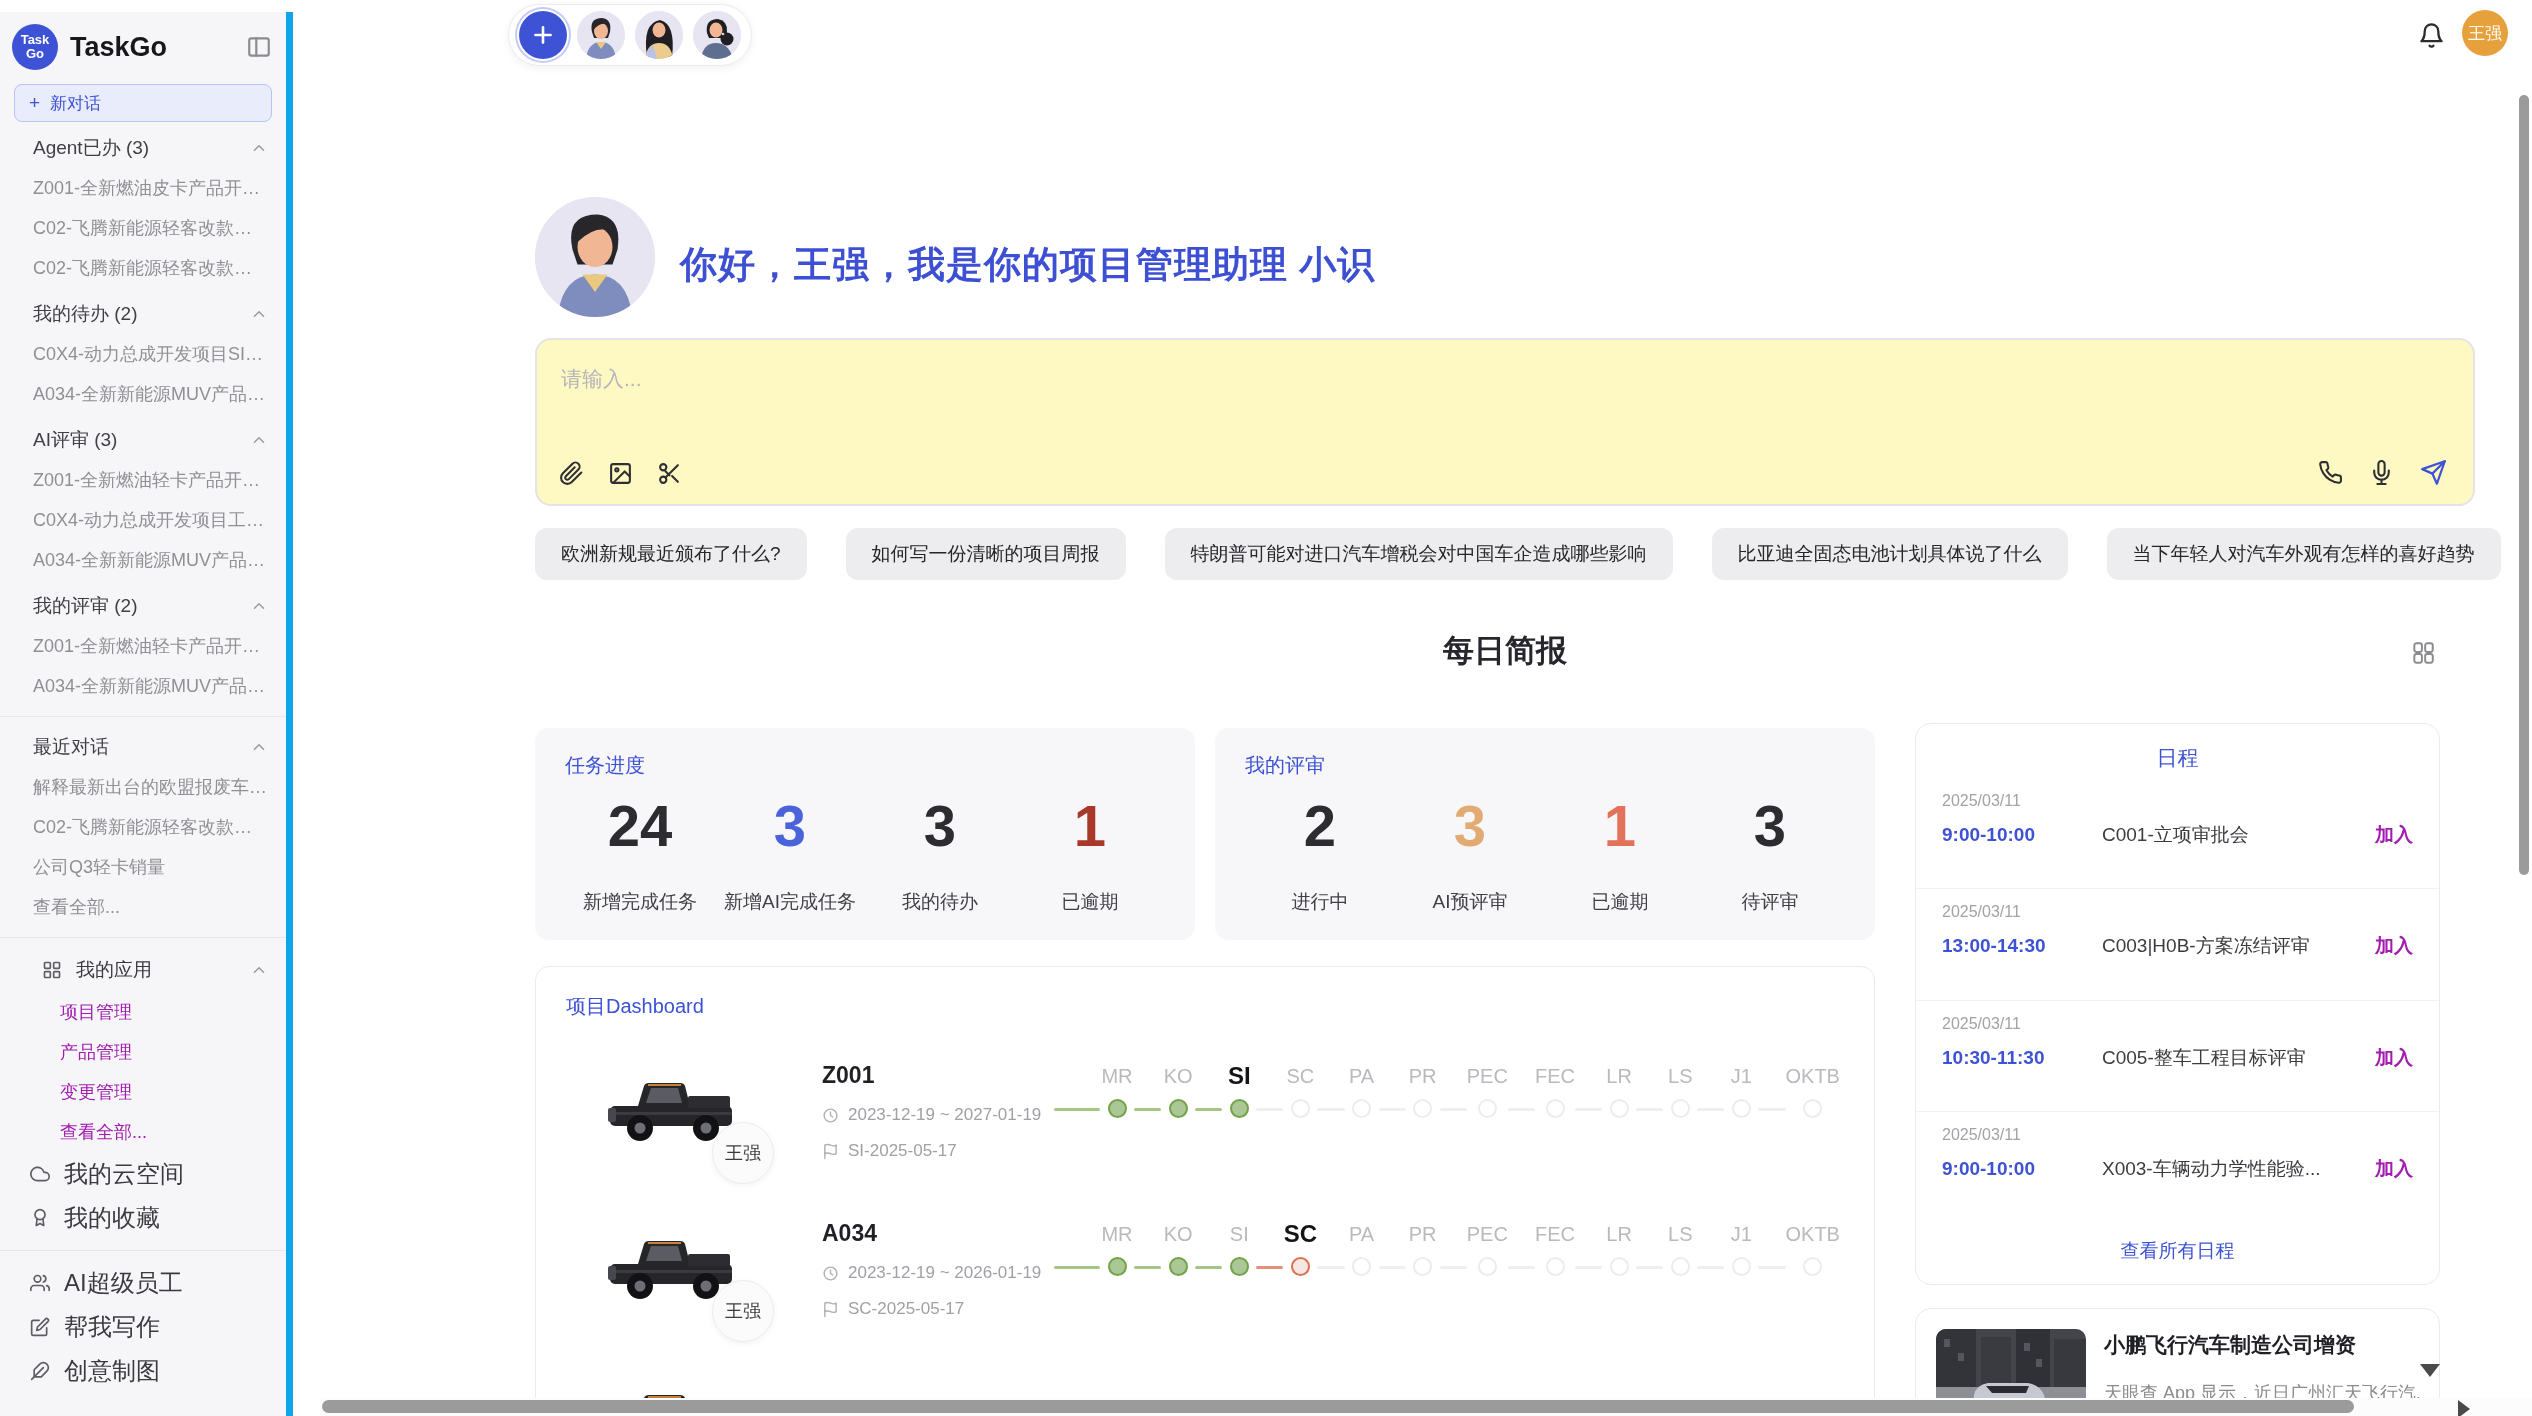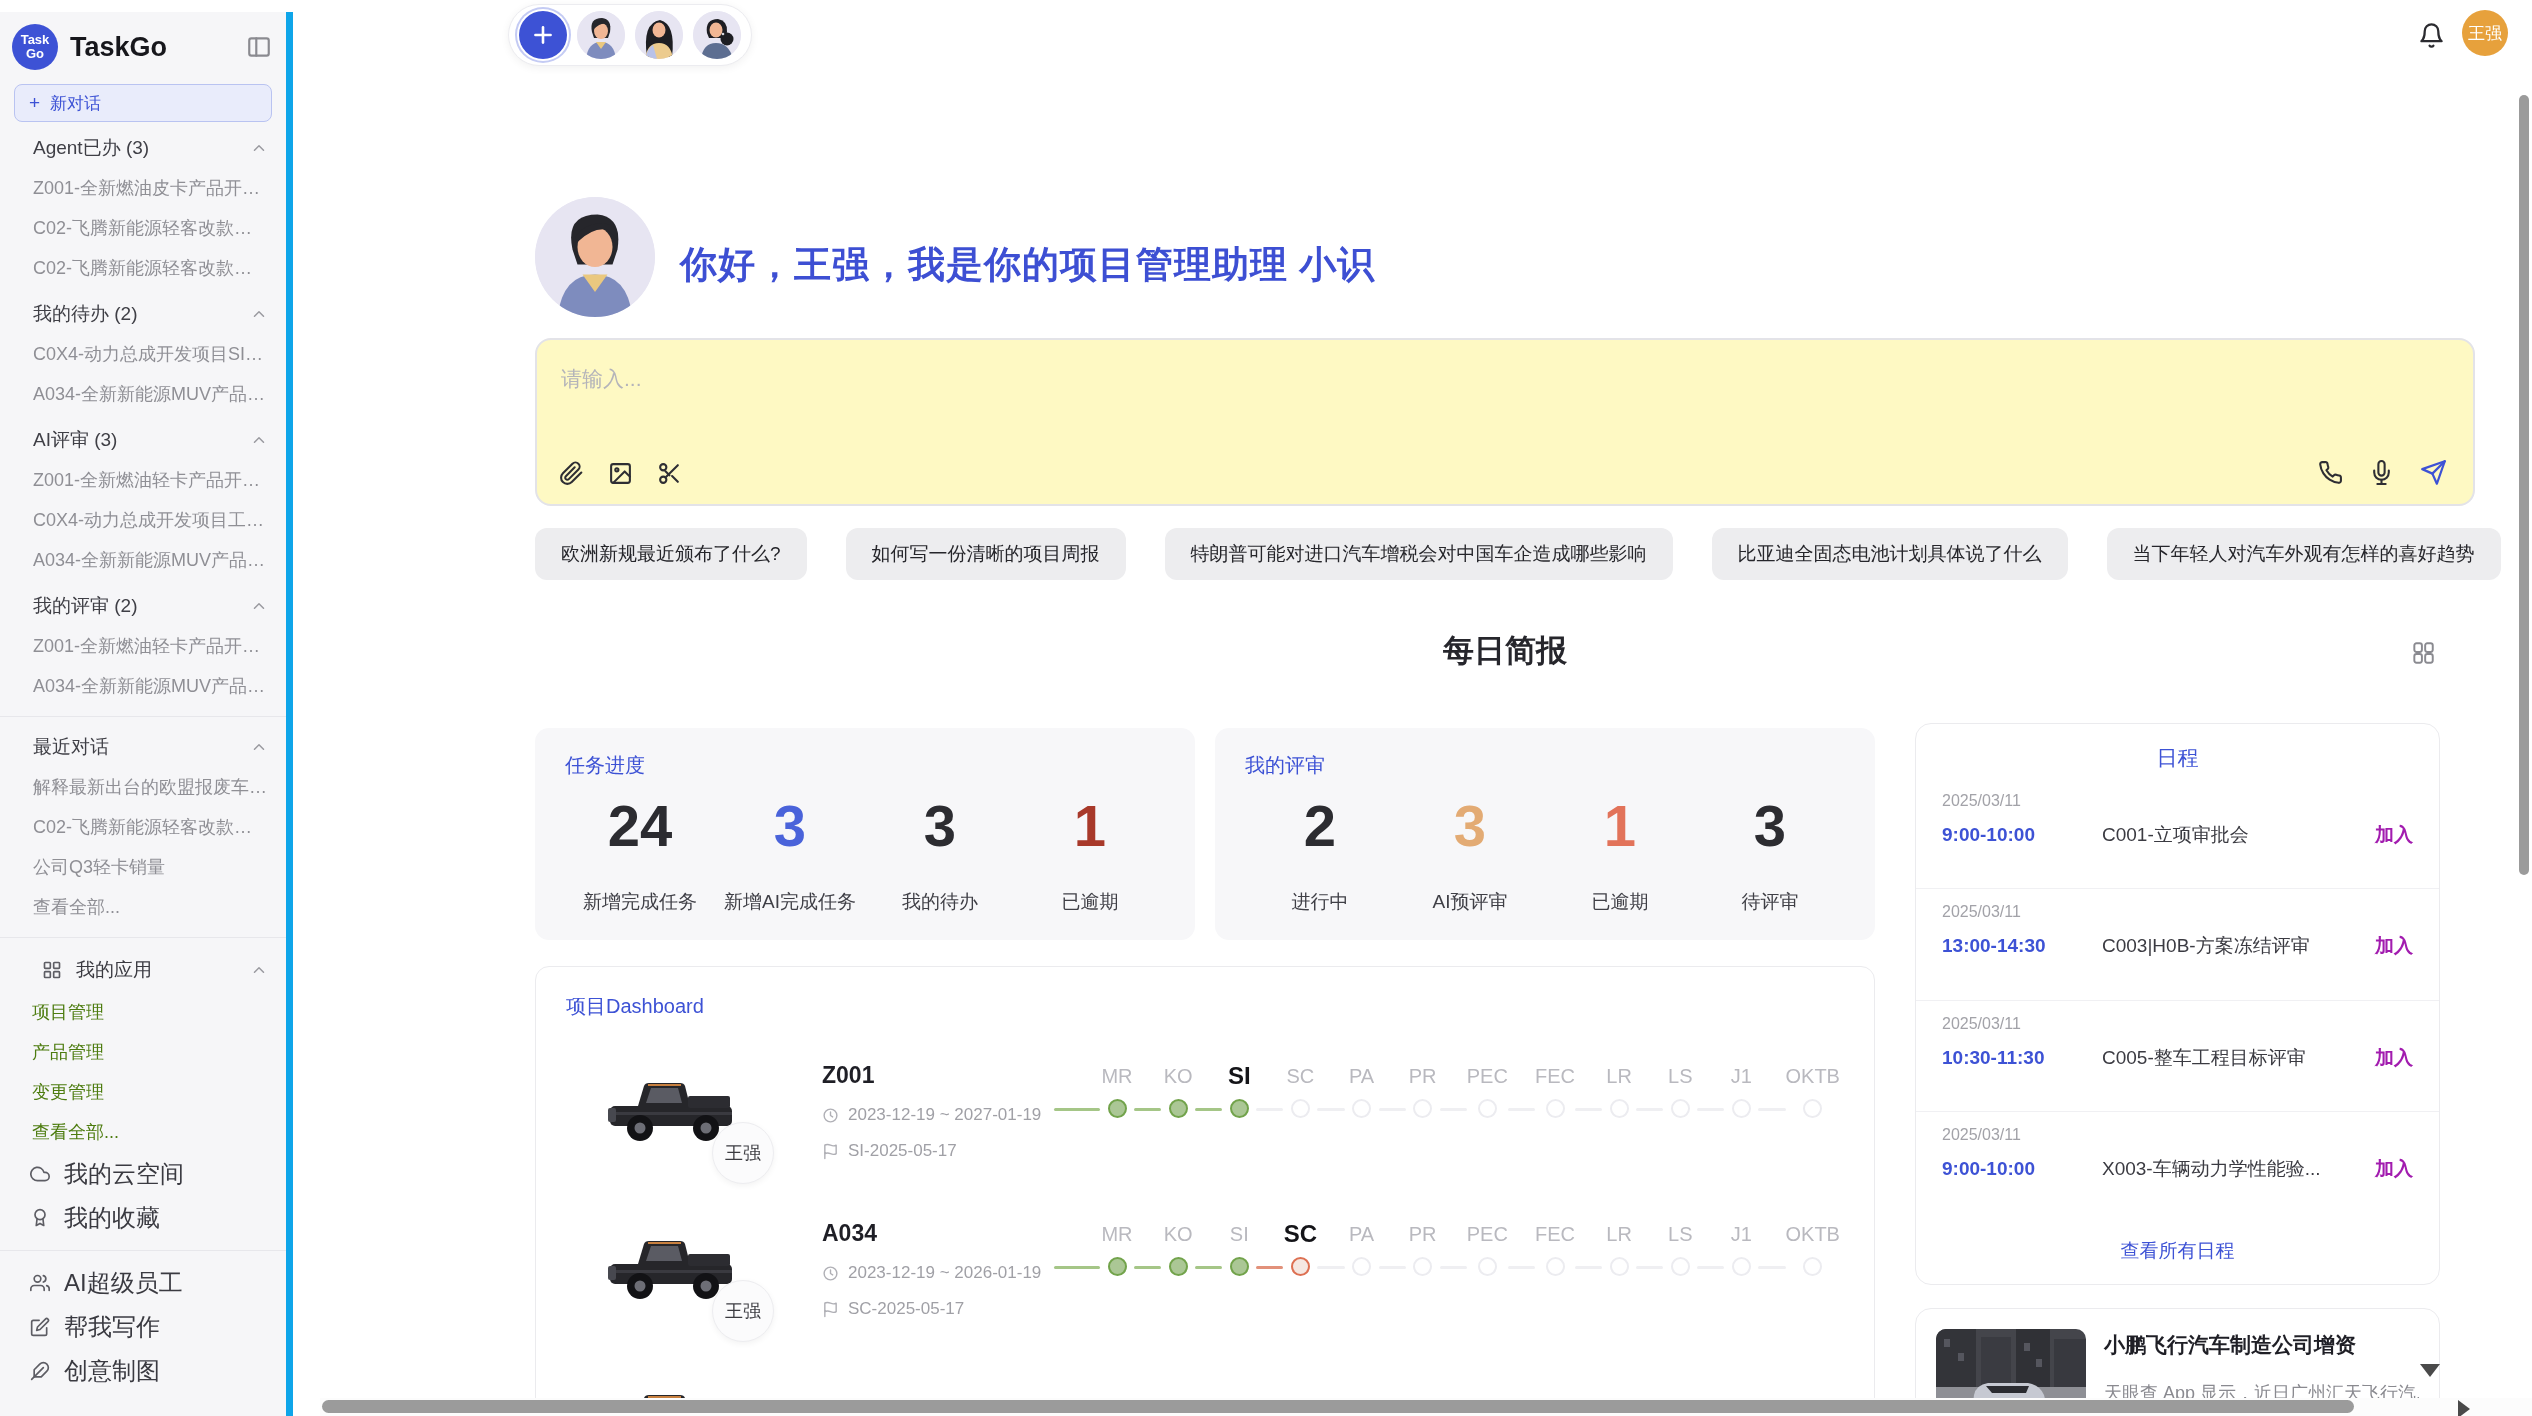--- a/index.html
+++ b/index.html
@@ -23,21 +23,21 @@
   .new-chat-btn .plus{font-size:19px;margin-right:10px;font-weight:400}
   .side-sec-header{height:40px;margin-top:6px;display:flex;align-items:center;padding:0 18px 0 33px;
     color:#3f3f46;font-size:19px;cursor:pointer;}
   .side-sec-header .sec-title{flex:1;white-space:nowrap;overflow:hidden;}
   .side-sec-header .chev{color:#9a9aa0}
   .side-item{height:40px;line-height:40px;padding:0 16px 0 33px;font-size:18px;color:#8f8f95;
     white-space:nowrap;overflow:hidden;text-overflow:ellipsis;cursor:pointer;}
   .side-divider{height:1px;background:#e7e7eb;margin:10px 0;}
   .side-row{height:44px;display:flex;align-items:center;padding:0 16px 0 30px;font-size:24px;color:#3a3a41;cursor:pointer;}
   .side-row .row-ic{color:#5d5d64;margin-right:14px}
-  .side-sub{height:40px;line-height:40px;padding-left:32px;font-size:18px;color:#4d7c0f;white-space:nowrap;
+  .side-sub{height:40px;line-height:40px;padding-left:60px;font-size:18px;color:#a21caf;white-space:nowrap;
     overflow:hidden;cursor:pointer;}
   .apps-header{height:44px;margin-top:4px;display:flex;align-items:center;padding:0 18px 0 30px;font-size:19px;color:#3a3a41;cursor:pointer;margin-left:12px;}
   .apps-header .row-ic{color:#5d5d64;margin-right:14px}
   .apps-header .sec-title{flex:1}
 
   
   .topbar-pill{position:absolute;left:508px;top:4px;height:62px;background:#fff;border:1px solid #ececf0;
     border-radius:34px;box-shadow:0 2px 8px rgba(0,0,0,.06);display:flex;align-items:center;padding:0 10px;gap:10px;}
   .pill-add{width:48px;height:48px;border-radius:50%;background:#3d52d5;display:flex;align-items:center;justify-content:center;
     color:#fff;cursor:pointer;box-shadow:0 0 0 2px #fff,0 0 0 4px #c4cbf4;}

